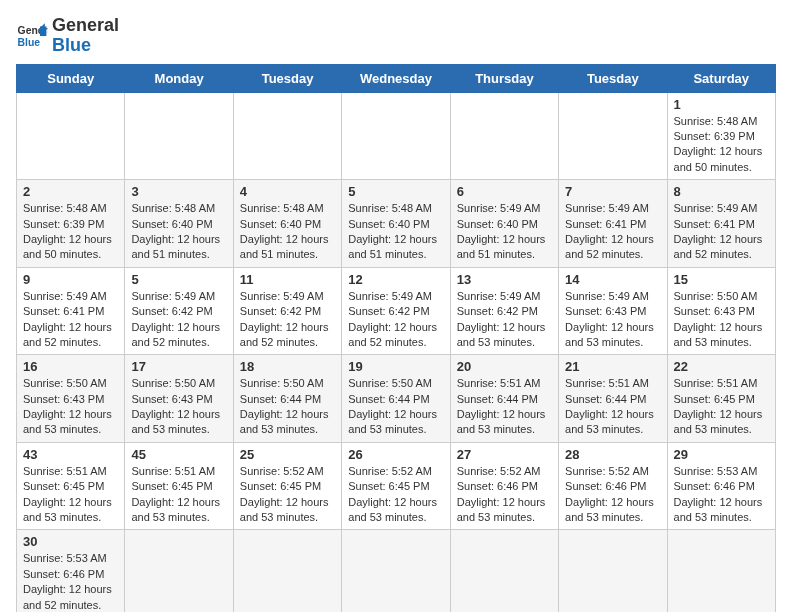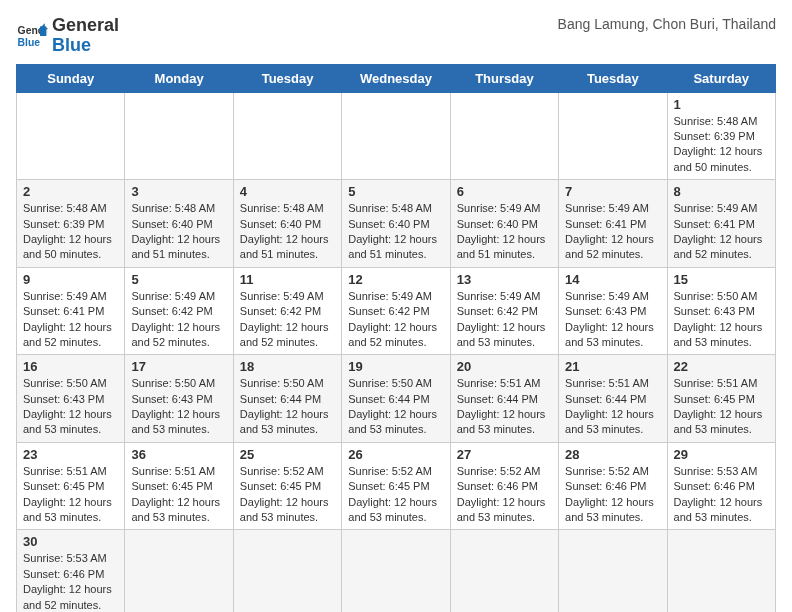--- a/index.html
+++ b/index.html
@@ -89,21 +89,20 @@
       <polygon points="28,12 36,4 36,20" fill="#1a6eb5"></polygon>
     </svg>
     <div>
       <div style="font-size:18px;color:#333;font-weight:bold;line-height:1.1;">
         <span style="color:#333;">General</span>
       </div>
       <div style="font-size:18px;color:#1a6eb5;font-weight:bold;line-height:1.1;">Blue</div>
     </div>
   </div>
   <div class="title-block">
-    <div class="location">Bang Lamung, Chon Buri, Thailand</div>
   </div>
 </div>
 
 <table class="calendar">
   <thead>
     <tr>
     <th>Sunday</th>
         <th>Monday</th>
         <th>Tuesday</th>
         <th>Wednesday</th>
@@ -210,25 +209,25 @@
           <span class="day-number">21</span>
           <div class="day-info">Sunrise: 5:51 AM<br>Sunset: 6:44 PM<br>Daylight: 12 hours<br>and 53 minutes.</div>
         </td>
         <td class="alt">
           <span class="day-number">22</span>
           <div class="day-info">Sunrise: 5:51 AM<br>Sunset: 6:45 PM<br>Daylight: 12 hours<br>and 53 minutes.</div>
         </td>
       </tr>
       <tr>
         <td>
-          <span class="day-number">23</span>
+          <span class="day-number">43</span>
           <div class="day-info">Sunrise: 5:51 AM<br>Sunset: 6:45 PM<br>Daylight: 12 hours<br>and 53 minutes.</div>
         </td>
         <td>
-          <span class="day-number">36</span>
+          <span class="day-number">45</span>
           <div class="day-info">Sunrise: 5:51 AM<br>Sunset: 6:45 PM<br>Daylight: 12 hours<br>and 53 minutes.</div>
         </td>
         <td>
           <span class="day-number">25</span>
           <div class="day-info">Sunrise: 5:52 AM<br>Sunset: 6:45 PM<br>Daylight: 12 hours<br>and 53 minutes.</div>
         </td>
         <td>
           <span class="day-number">26</span>
           <div class="day-info">Sunrise: 5:52 AM<br>Sunset: 6:45 PM<br>Daylight: 12 hours<br>and 53 minutes.</div>
         </td>

